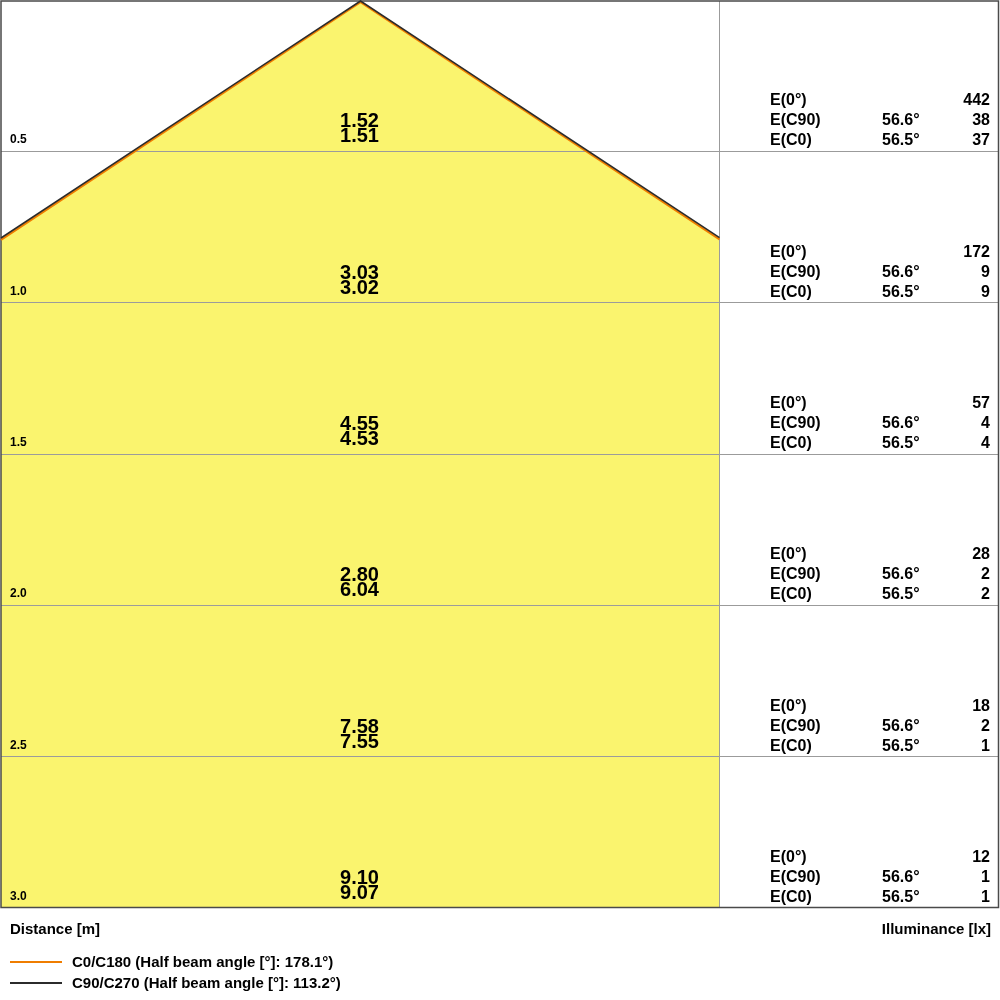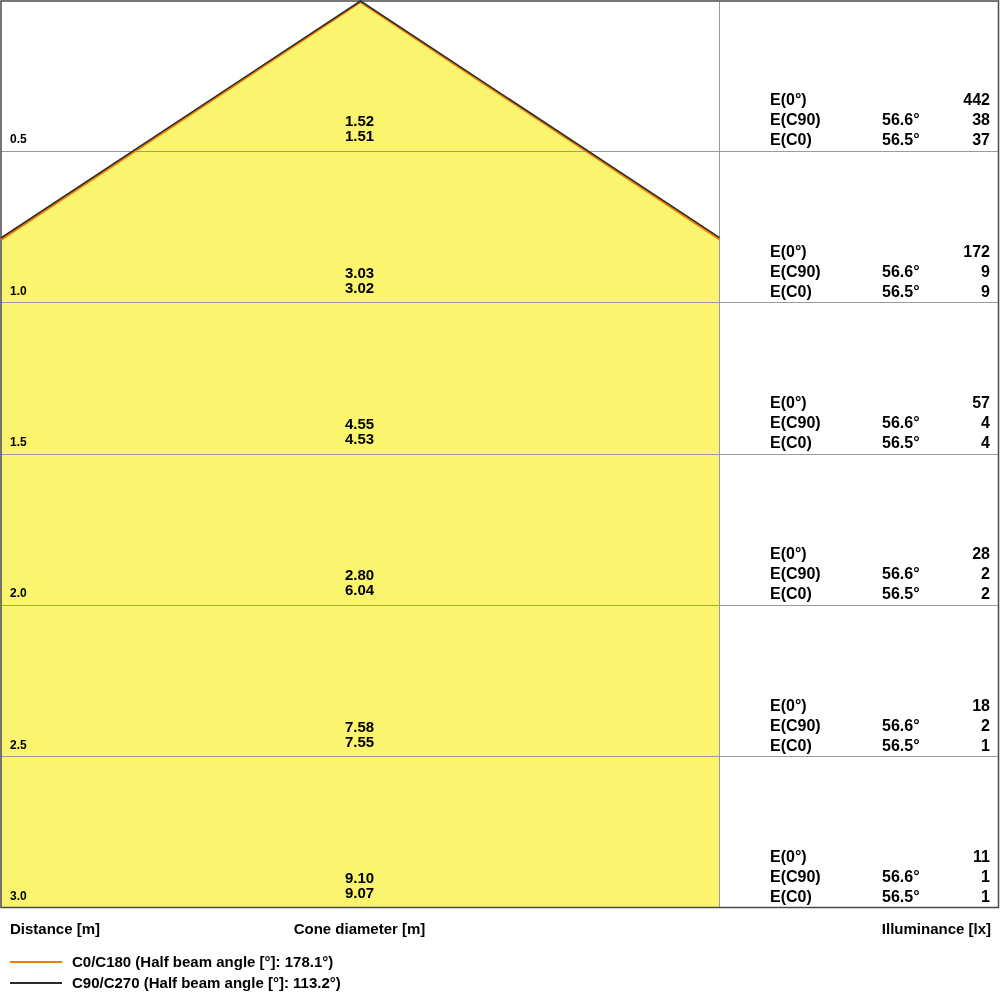--- a/index.html
+++ b/index.html
@@ -14,21 +14,21 @@
   #diagram-svg { position: absolute; left: 0; top: 0; }
 
   
   .row { position: absolute; left: 0; width: 1000px; height: 0; }
   .dist {
     position: absolute; left: 10px; bottom: 3px;
     font-size: 12px; line-height: 18px; white-space: nowrap;
   }
   .cone-vals {
     position: absolute; left: 0; bottom: 8px; width: 719px;
-    text-align: center; font-size: 15px; line-height: 15px;
+    text-align: center; font-size: 20px; line-height: 15px;
   }
   .tbl {
     position: absolute; left: 730px; bottom: 1px; width: 260px;
     font-size: 16px;
   }
   .tbl-line { display: flex; height: 20px; line-height: 20px; margin-left: 40px; }
   .tbl-label { width: 112px; text-align: left; }
   .tbl-angle { width: 78px; text-align: left; }
   .tbl-value { flex: 1; text-align: right; }
 
@@ -190,37 +190,36 @@
   <div class="row" style="top:908px">
     <div class="dist">3.0</div>
     <div class="cone-vals">
       <div>9.10</div>
       <div>9.07</div>
     </div>
     <div class="tbl">
       <div class="tbl-line">
         <span class="tbl-label">E(0°)</span>
         <span class="tbl-angle"></span>
-        <span class="tbl-value">11</span>
+        <span class="tbl-value">12</span>
       </div>
       <div class="tbl-line">
         <span class="tbl-label">E(C90)</span>
         <span class="tbl-angle">56.6°</span>
         <span class="tbl-value">1</span>
       </div>
       <div class="tbl-line">
         <span class="tbl-label">E(C0)</span>
         <span class="tbl-angle">56.5°</span>
         <span class="tbl-value">1</span>
       </div>
     </div>
   </div>
 
   <div class="axis-label" id="axis-distance">Distance [m]</div>
-  <div class="axis-label" id="axis-cone">Cone diameter [m]</div>
   <div class="axis-label" id="axis-illuminance">Illuminance [lx]</div>
 
   <div class="legend">
     <div class="legend-row">
       <span class="legend-swatch" style="background: rgb(239, 125, 0);"></span>
       <span class="legend-label">C0/C180 (Half beam angle [°]: 178.1°)</span>
     </div>
     <div class="legend-row">
       <span class="legend-swatch" style="background: rgb(43, 43, 43);"></span>
       <span class="legend-label">C90/C270 (Half beam angle [°]: 113.2°)</span>

